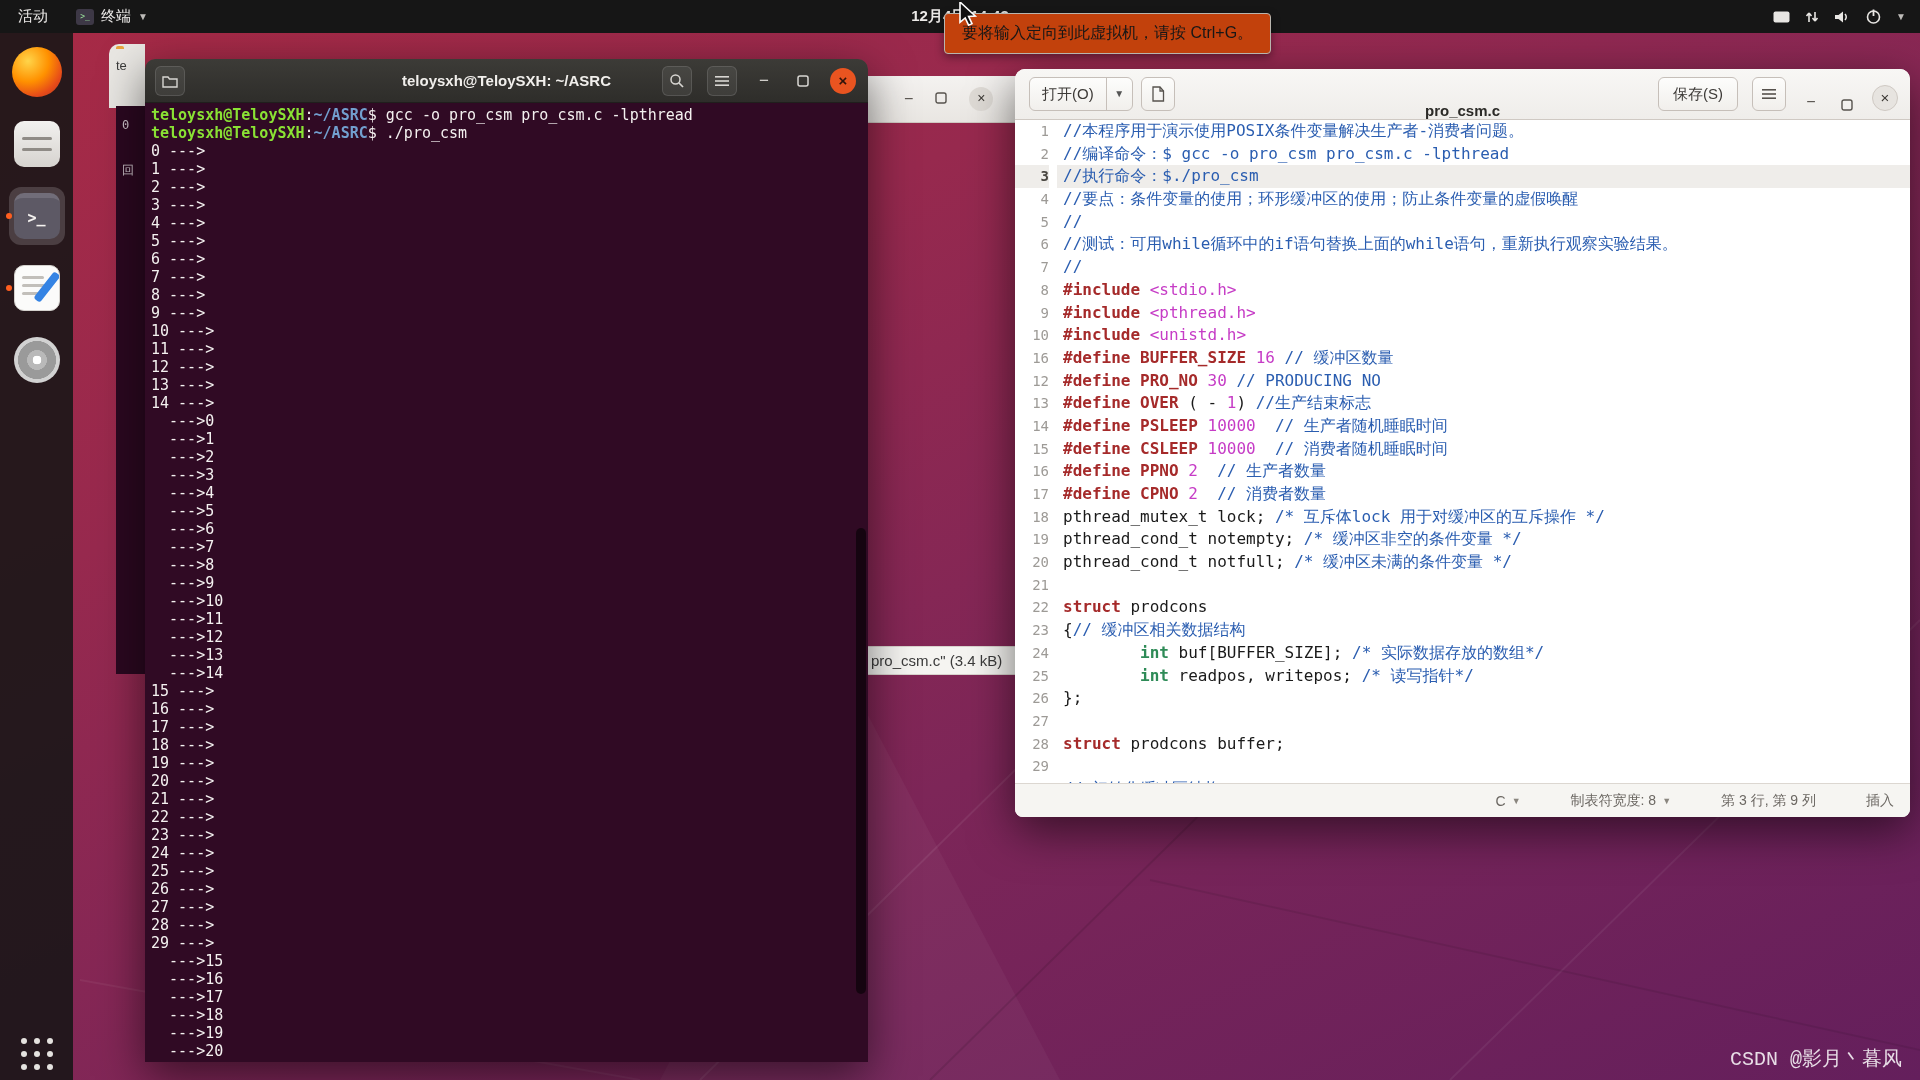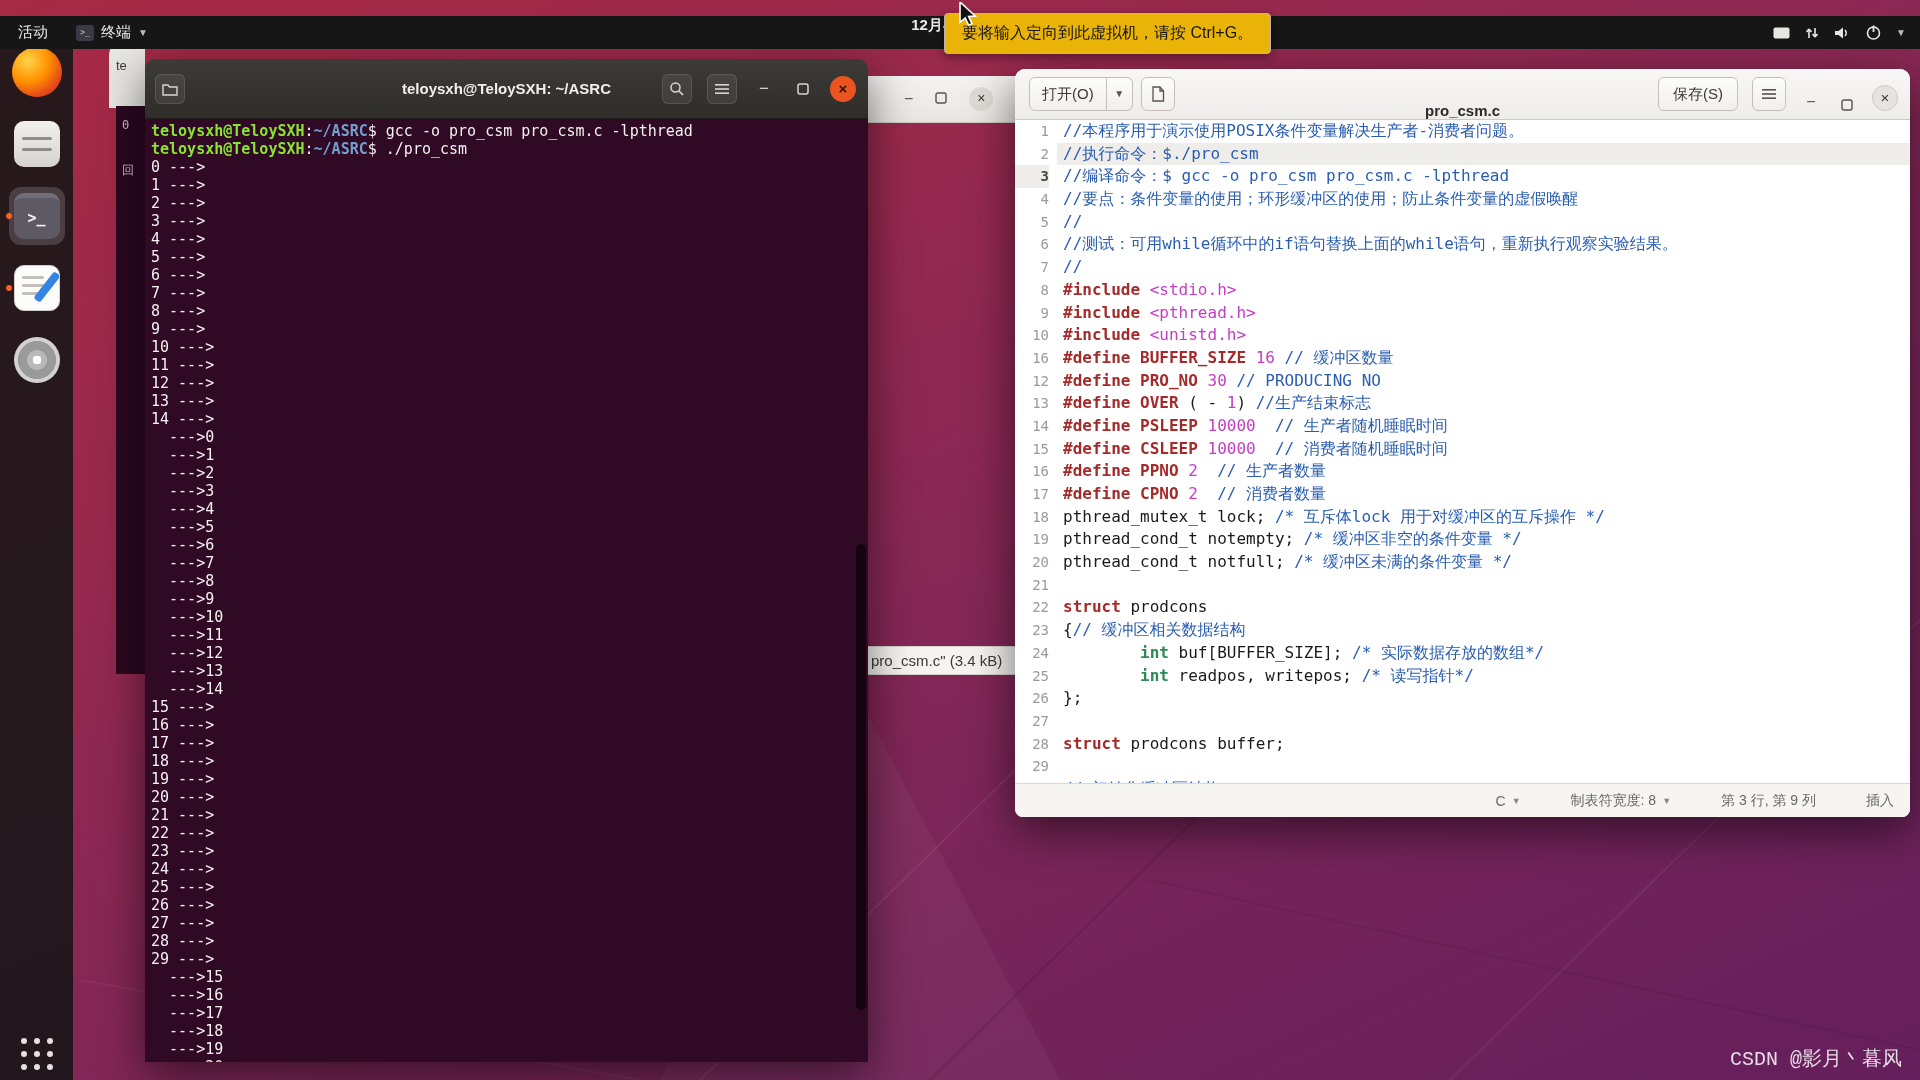--- a/index.html
+++ b/index.html
@@ -5,21 +5,21 @@
   * { margin:0; padding:0; box-sizing:border-box; }
   html,body { width:1920px; height:1080px; overflow:hidden; }
   body { font-family:"Liberation Sans", sans-serif; position:relative;
          background:linear-gradient(155deg,#a82a45 0%,#97294e 30%,#7d2658 62%,#641f5c 100%); }
 
   
   .wall-pattern { position:absolute; inset:0; z-index:0; }
 
   
   .topbar { position:absolute; left:0; top:0; width:1920px; height:33px; background:#161616;
-            color:#eceae8; display:flex; z-index:40; font-size:15px;margin-top:16px; }
+            color:#eceae8; display:flex; align-items:center; z-index:40; font-size:15px; }
   .tb-left { display:flex; align-items:center; gap:22px; padding-left:12px; }
   .tb-activities { padding:0 6px; cursor:pointer; }
   .tb-appmenu { display:flex; align-items:center; gap:7px; cursor:pointer; }
   .mini-term { width:18px; height:16px; background:#3d3846; border-radius:3px; color:#9be29b;
                font-family:"DejaVu Sans Mono",monospace; font-size:8px; line-height:16px; text-align:center; }
   .tb-caret { font-size:10px; color:#bdbbb8; }
   .tb-clock { position:absolute; left:50%; transform:translateX(-50%); font-weight:700; font-size:15px; }
   .tb-tray { position:absolute; right:8px; top:0; height:33px; display:flex; align-items:center; gap:14px; padding-right:6px; }
   .tray-ic { display:flex; align-items:center; }
 
@@ -63,21 +63,21 @@
       text-align:center; line-height:22px; font-size:14px; }
   .frag-file-info { position:absolute; left:860px; top:646px; z-index:3; background:#f5f4f1; border:1px solid #d8d3cd;
       border-right:none; border-radius:6px 0 0 6px; padding:5px 14px 5px 10px; font-size:15px; color:#3b3b3b; }
 
   
   .window { position:absolute; box-shadow:0 14px 46px rgba(0,0,0,0.55); border-radius:10px 10px 8px 8px; }
 
   
   .terminal { left:145px; top:59px; width:723px; height:1003px; z-index:10; display:flex; flex-direction:column;
       border-radius:10px 10px 0 0; }
-  .term-titlebar { height:60px; background:linear-gradient(#3c3b37,#2e2d2a); border-bottom:1px solid #201f1d;
+  .term-titlebar { height:44px; background:linear-gradient(#3c3b37,#2e2d2a); border-bottom:1px solid #201f1d;
       border-radius:10px 10px 0 0; position:relative; display:flex; align-items:center; }
   .term-title { position:absolute; left:0; right:0; text-align:center; color:#f1efec; font-weight:700; font-size:15px; pointer-events:none; }
   .tt-btn { width:30px; height:30px; border-radius:6px; background:rgba(255,255,255,0.07); border:1px solid rgba(255,255,255,0.12);
       display:flex; align-items:center; justify-content:center; cursor:pointer; }
   .tt-left { margin-left:10px; }
   .tt-right { position:absolute; right:12px; display:flex; align-items:center; gap:15px; }
   .tt-glyph { color:#d8d6d2; font-size:17px; cursor:pointer; display:flex; align-items:center; justify-content:center; width:24px; height:24px; }
   .tt-close { width:26px; height:26px; border-radius:50%; background:#e95420; color:#31130a; font-size:15px; font-weight:700;
       text-align:center; line-height:25px; cursor:pointer; }
   .term-body { flex:1; background:#300a24; position:relative; overflow:hidden; padding:3px 0 0 6px; }
@@ -120,21 +120,21 @@
   .es-s { color:#c63cc6; }
   .es-t { color:#2e8b57; font-weight:700; }
   .es-n { color:#1a1a1a; }
   .ge-statusbar { position:absolute; left:0; right:0; bottom:0; height:34px; background:#f6f5f2; border-top:1px solid #dcd7d1;
       border-radius:0 0 8px 8px; display:flex; align-items:center; justify-content:flex-end; gap:50px;
       padding-right:16px; font-size:14px; color:#6b6762; }
   .sb-item { display:flex; align-items:center; gap:6px; cursor:pointer; }
   .sb-caret { font-size:9px; color:#8a867f; }
 
   
-  .vm-tooltip { position:absolute; left:944px; top:13px; z-index:50; background:#eab308; border:1px solid #b9b5ae;
+  .vm-tooltip { position:absolute; left:944px; top:13px; z-index:50; background:#c2410c; border:1px solid #b9b5ae;
       border-radius:4px; box-shadow:0 3px 10px rgba(0,0,0,0.4); padding:9px 17px; font-size:16px; color:#171717; }
   .cursor { position:absolute; left:958px; top:2px; z-index:60; }
   .watermark { position:absolute; right:18px; bottom:8px; z-index:20; color:rgba(255,255,255,0.85); font-size:20px;font-family:Liberation Mono, monospace; }
 </style>
 </head>
 <body>
 
 <svg class="wall-pattern" width="1920" height="1080">
   <polygon points="860,700 1060,1080 660,1080" fill="rgba(255,255,255,0.04)"></polygon>
   <line x1="700" y1="1080" x2="1320" y2="470" stroke="rgba(255,255,255,0.07)" stroke-width="2"></line>
@@ -396,22 +396,22 @@
         <div class="lnum">24</div>
         <div class="lnum">25</div>
         <div class="lnum">26</div>
         <div class="lnum">27</div>
         <div class="lnum">28</div>
         <div class="lnum">29</div>
         <div class="lnum">30</div>
       </div>
     <div class="ge-code">
         <div class="cline"><span class="es-c">//本程序用于演示使用POSIX条件变量解决生产者-消费者问题。</span></div>
+        <div class="cline"><span class="es-c">//编译命令：$ gcc -o pro_csm pro_csm.c -lpthread</span></div>
         <div class="cline cur"><span class="es-c">//执行命令：$./pro_csm</span></div>
-        <div class="cline"><span class="es-c">//编译命令：$ gcc -o pro_csm pro_csm.c -lpthread</span></div>
         <div class="cline"><span class="es-c">//要点：条件变量的使用；环形缓冲区的使用；防止条件变量的虚假唤醒</span></div>
         <div class="cline"><span class="es-c">//</span></div>
         <div class="cline"><span class="es-c">//测试：可用while循环中的if语句替换上面的while语句，重新执行观察实验结果。</span></div>
         <div class="cline"><span class="es-c">//</span></div>
         <div class="cline"><span class="es-k">#include </span><span class="es-s">&lt;stdio.h&gt;</span></div>
         <div class="cline"><span class="es-k">#include </span><span class="es-s">&lt;pthread.h&gt;</span></div>
         <div class="cline"><span class="es-k">#include </span><span class="es-s">&lt;unistd.h&gt;</span></div>
         <div class="cline"><span class="es-k">#define BUFFER_SIZE </span><span class="es-s">16</span><span class="es-n"> </span><span class="es-c">// 缓冲区数量</span></div>
         <div class="cline"><span class="es-k">#define PRO_NO </span><span class="es-s">30</span><span class="es-n"> </span><span class="es-c">// PRODUCING NO</span></div>
         <div class="cline"><span class="es-k">#define OVER </span><span class="es-n">( - </span><span class="es-s">1</span><span class="es-n">) </span><span class="es-c">//生产结束标志</span></div>

